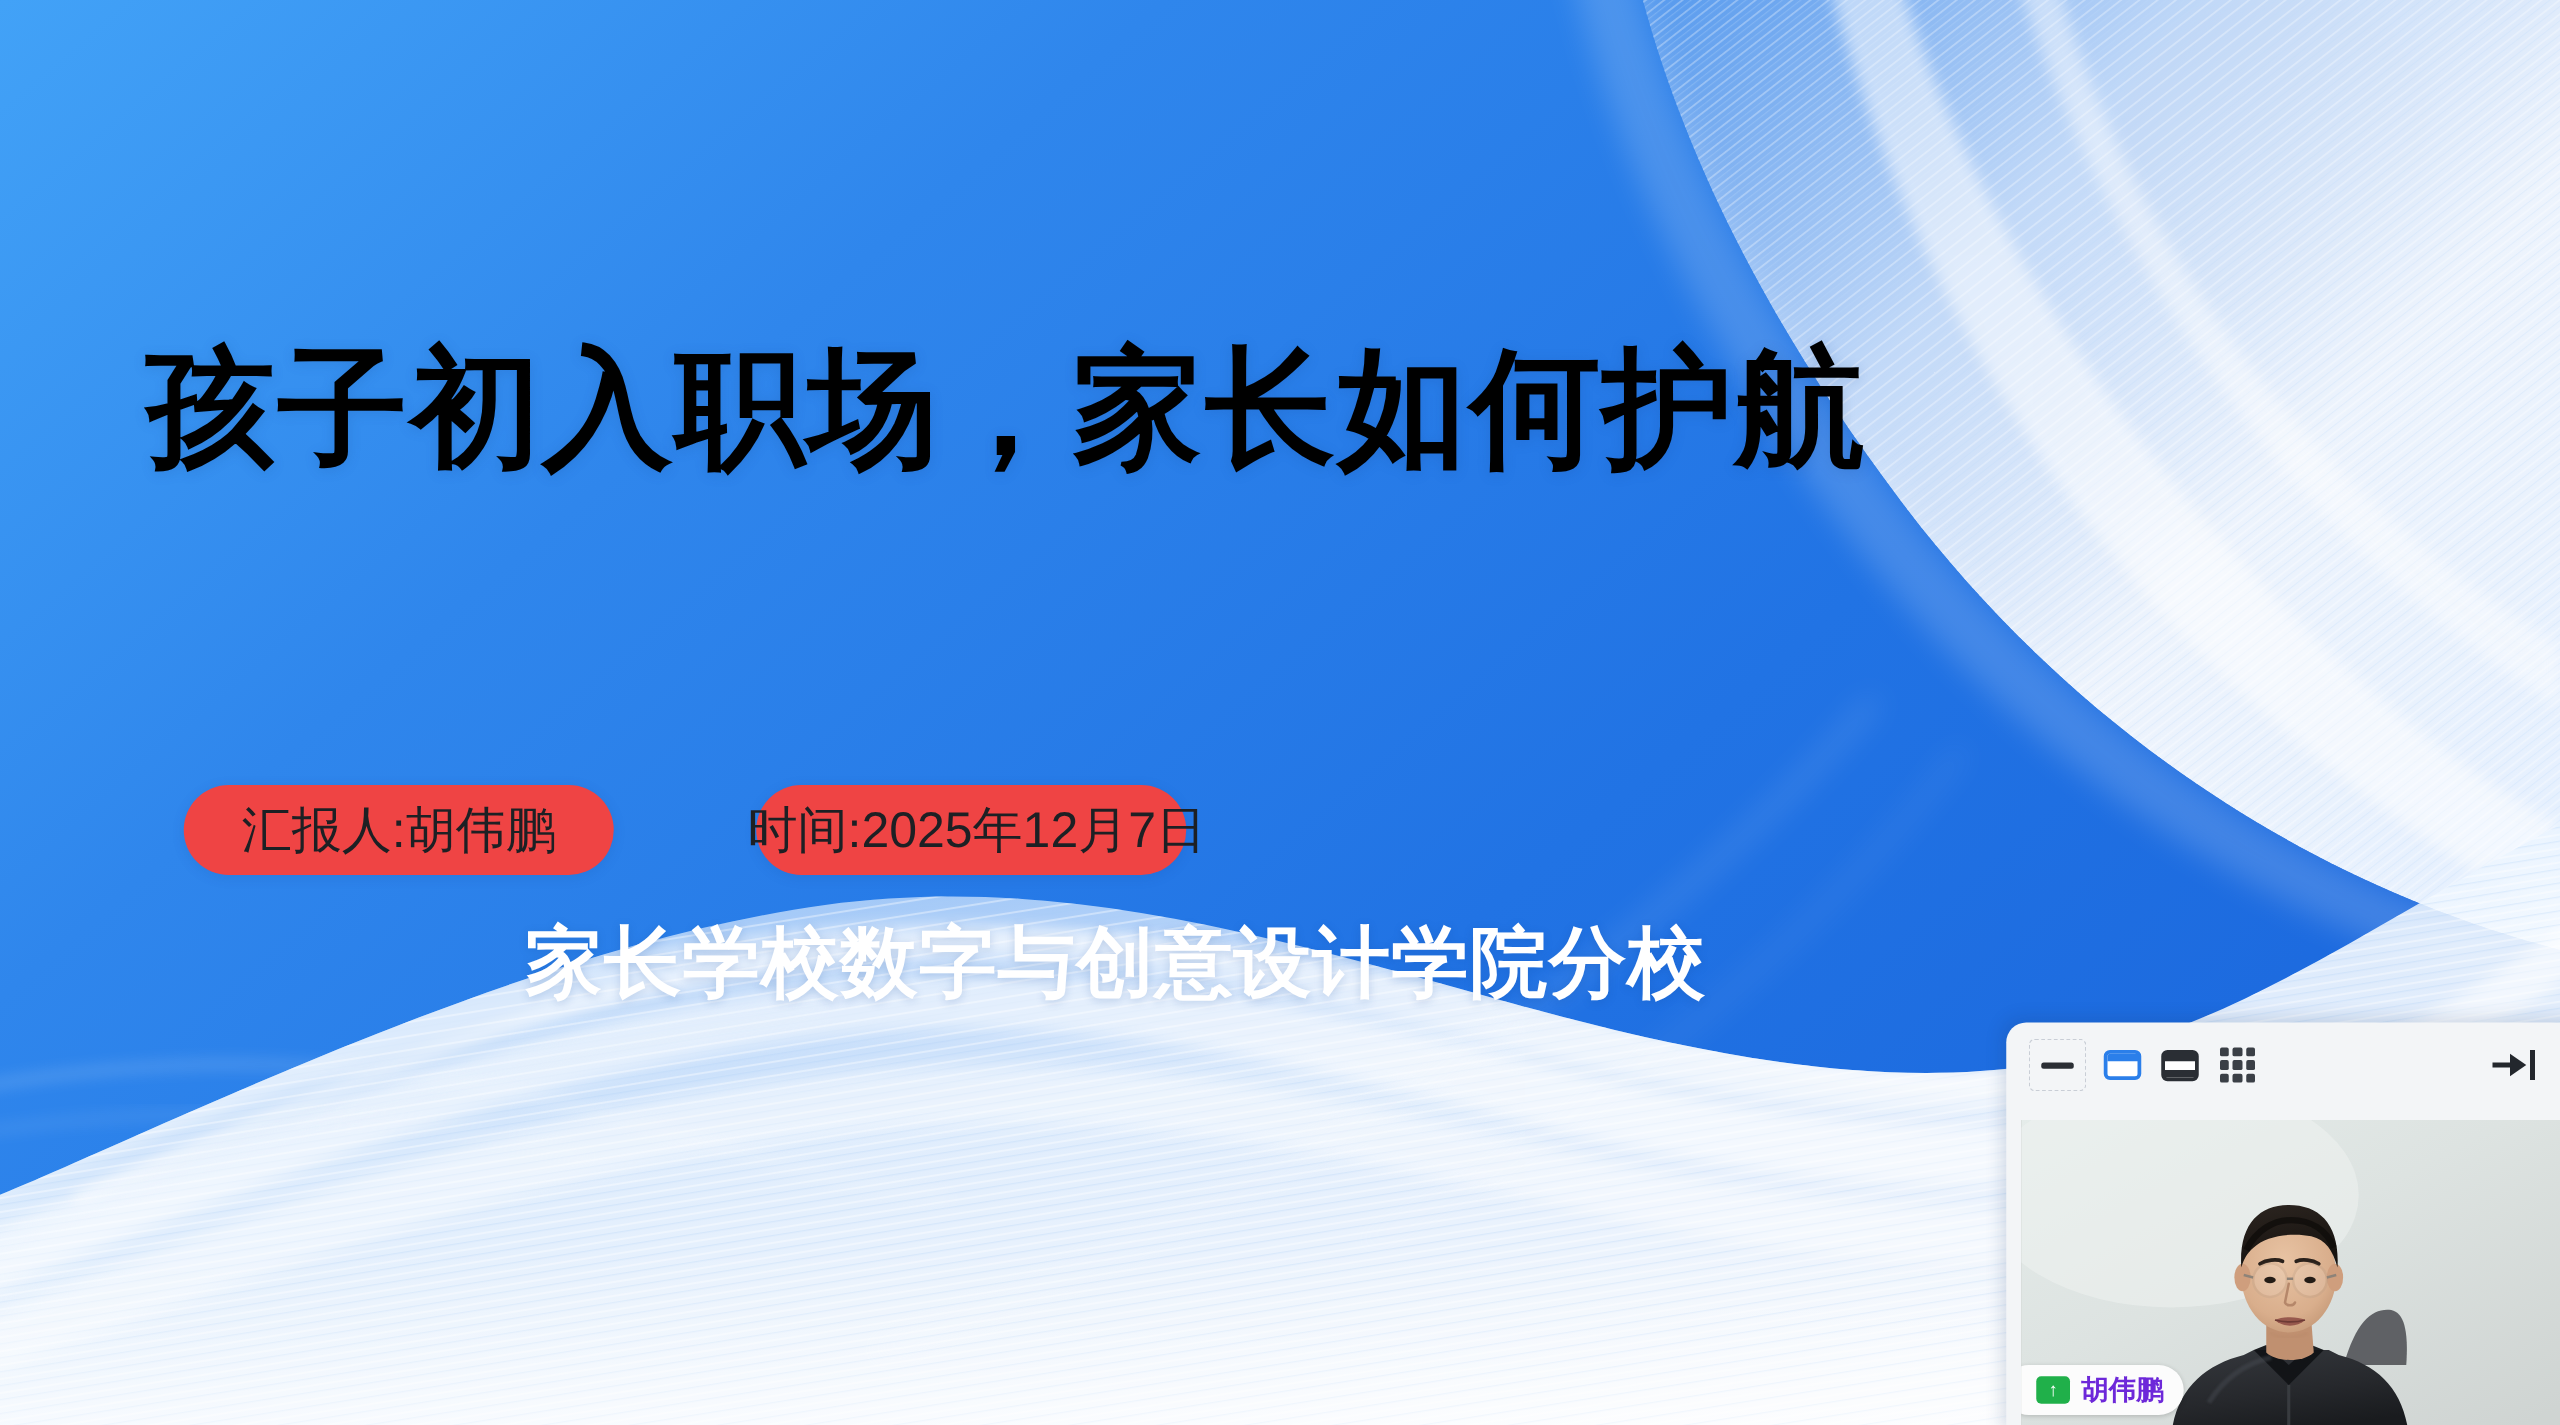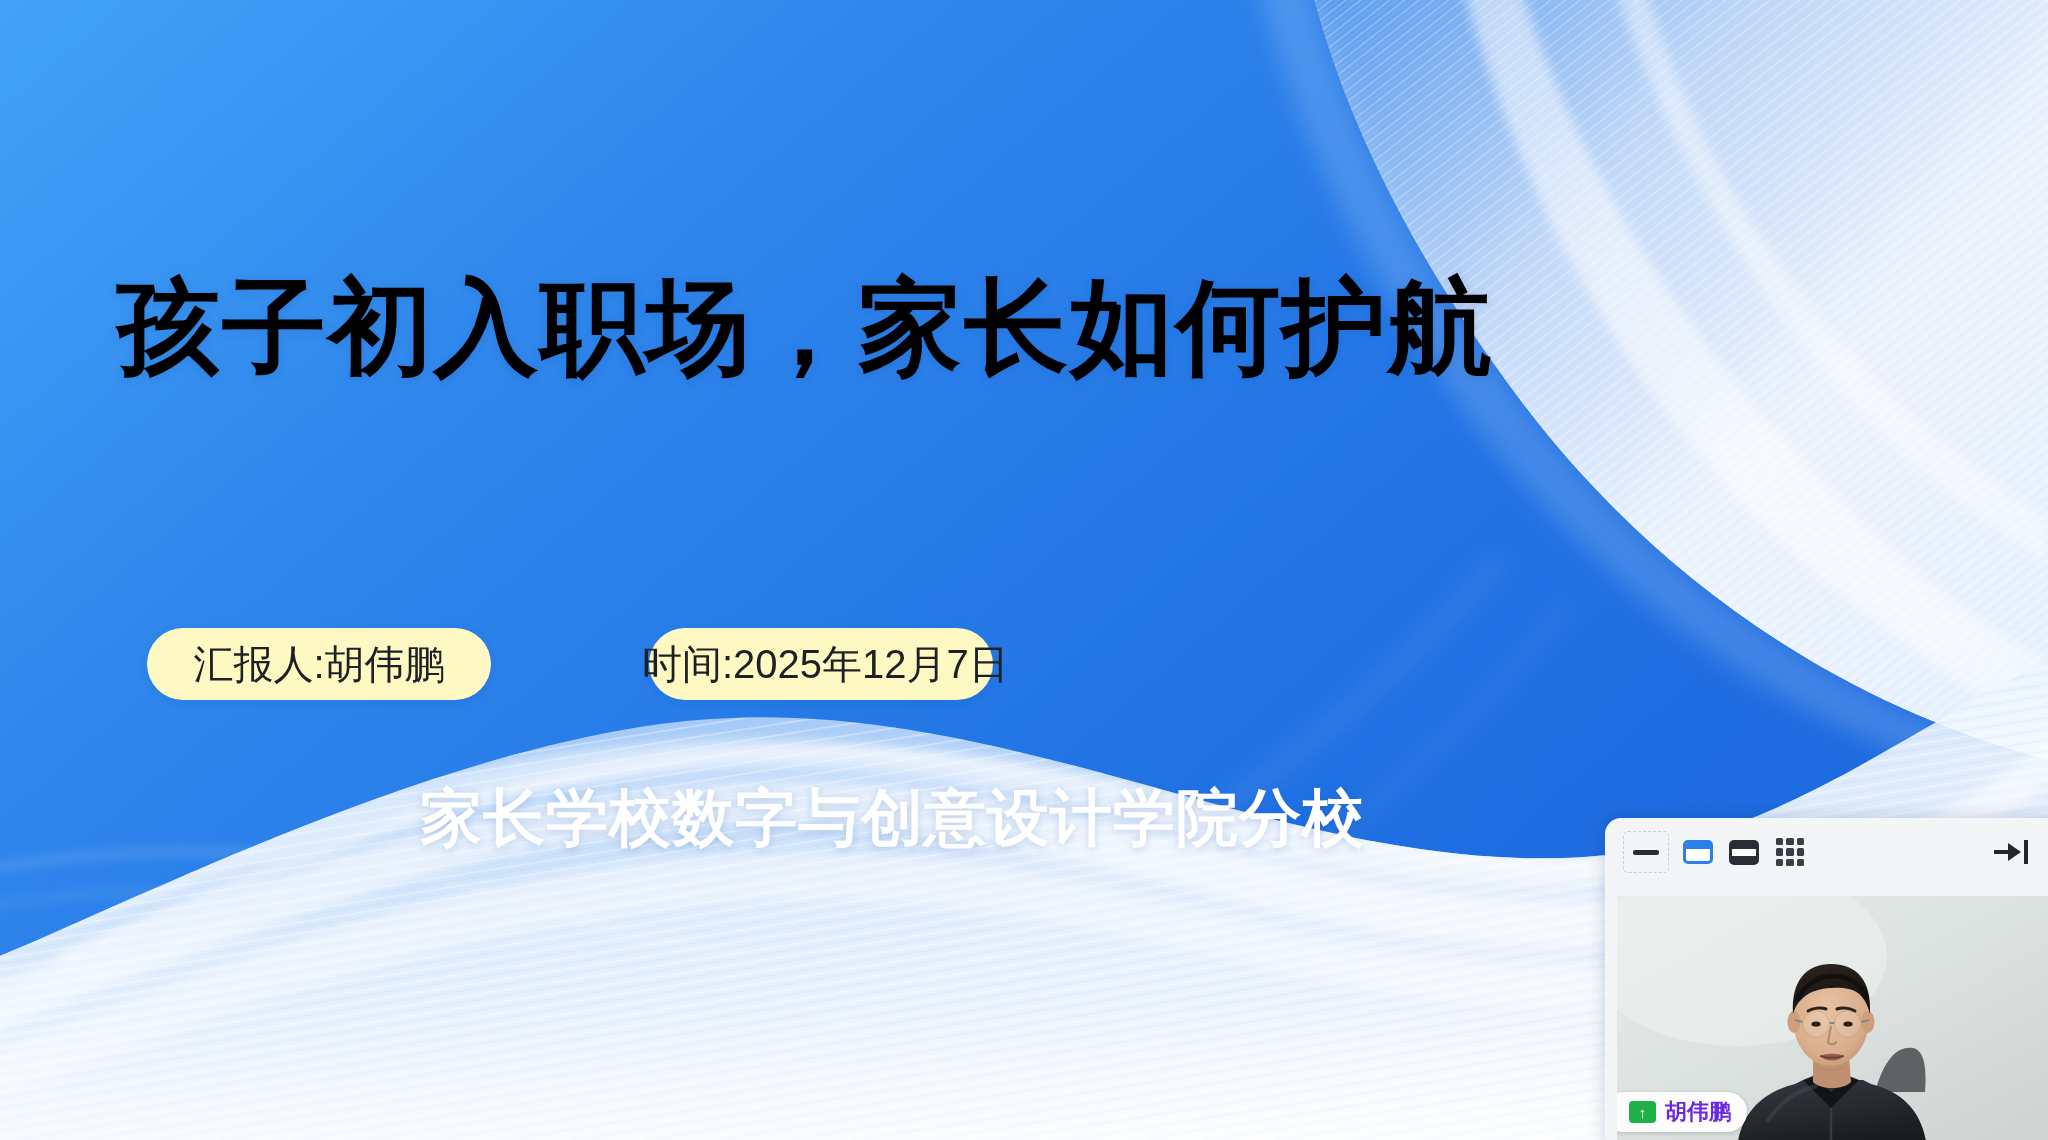--- a/index.html
+++ b/index.html
@@ -31,50 +31,49 @@
     white-space:nowrap;
     text-shadow:0 2px 10px rgba(20,70,150,.18);
     z-index:6;
   }
 
   .pill-row { position:absolute; left:0; top:628px; width:2048px; height:76px; z-index:6; }
 
   .pill {
     position:absolute;
     height:72px;
-    background:#fef9c3;
+    background:#ef4444;
     border-radius:40px;
     box-shadow:0 2px 10px rgba(18,60,130,.12);
   }
   .pill-text {
     position:absolute;
     top:50%; transform:translateY(-50%);
     font-size:40px;
     font-weight:500;
     color:#1d2024;
     white-space:nowrap;
   }
 
   #pill-presenter { left:147px; width:344px; }
   #pill-presenter .pill-text { left:50%; transform:translate(-50%,-50%); }
 
-  #pill-date { left:605px; width:344px;margin-left:44px; }
+  #pill-date { left:605px; width:344px; }
   #pill-date .pill-text { left:-7px; }
 
   .slide-subtitle {
     position:absolute;
     left:420px; top:728px;
     font-size:62px;
     font-weight:700;
     color:#ffffff;
     letter-spacing:1px;
     white-space:nowrap;
     text-shadow:0 2px 8px rgba(20,70,150,.2);
     z-index:6;
-    margin-top:48px;
   }
 
   
   #video-panel {
     position:absolute;
     left:1605px; top:818px;
     width:460px; height:330px;
     background:#f3f5f7;
     border-radius:16px 0 0 0;
     box-shadow:-3px -3px 14px rgba(20,50,100,.16);

